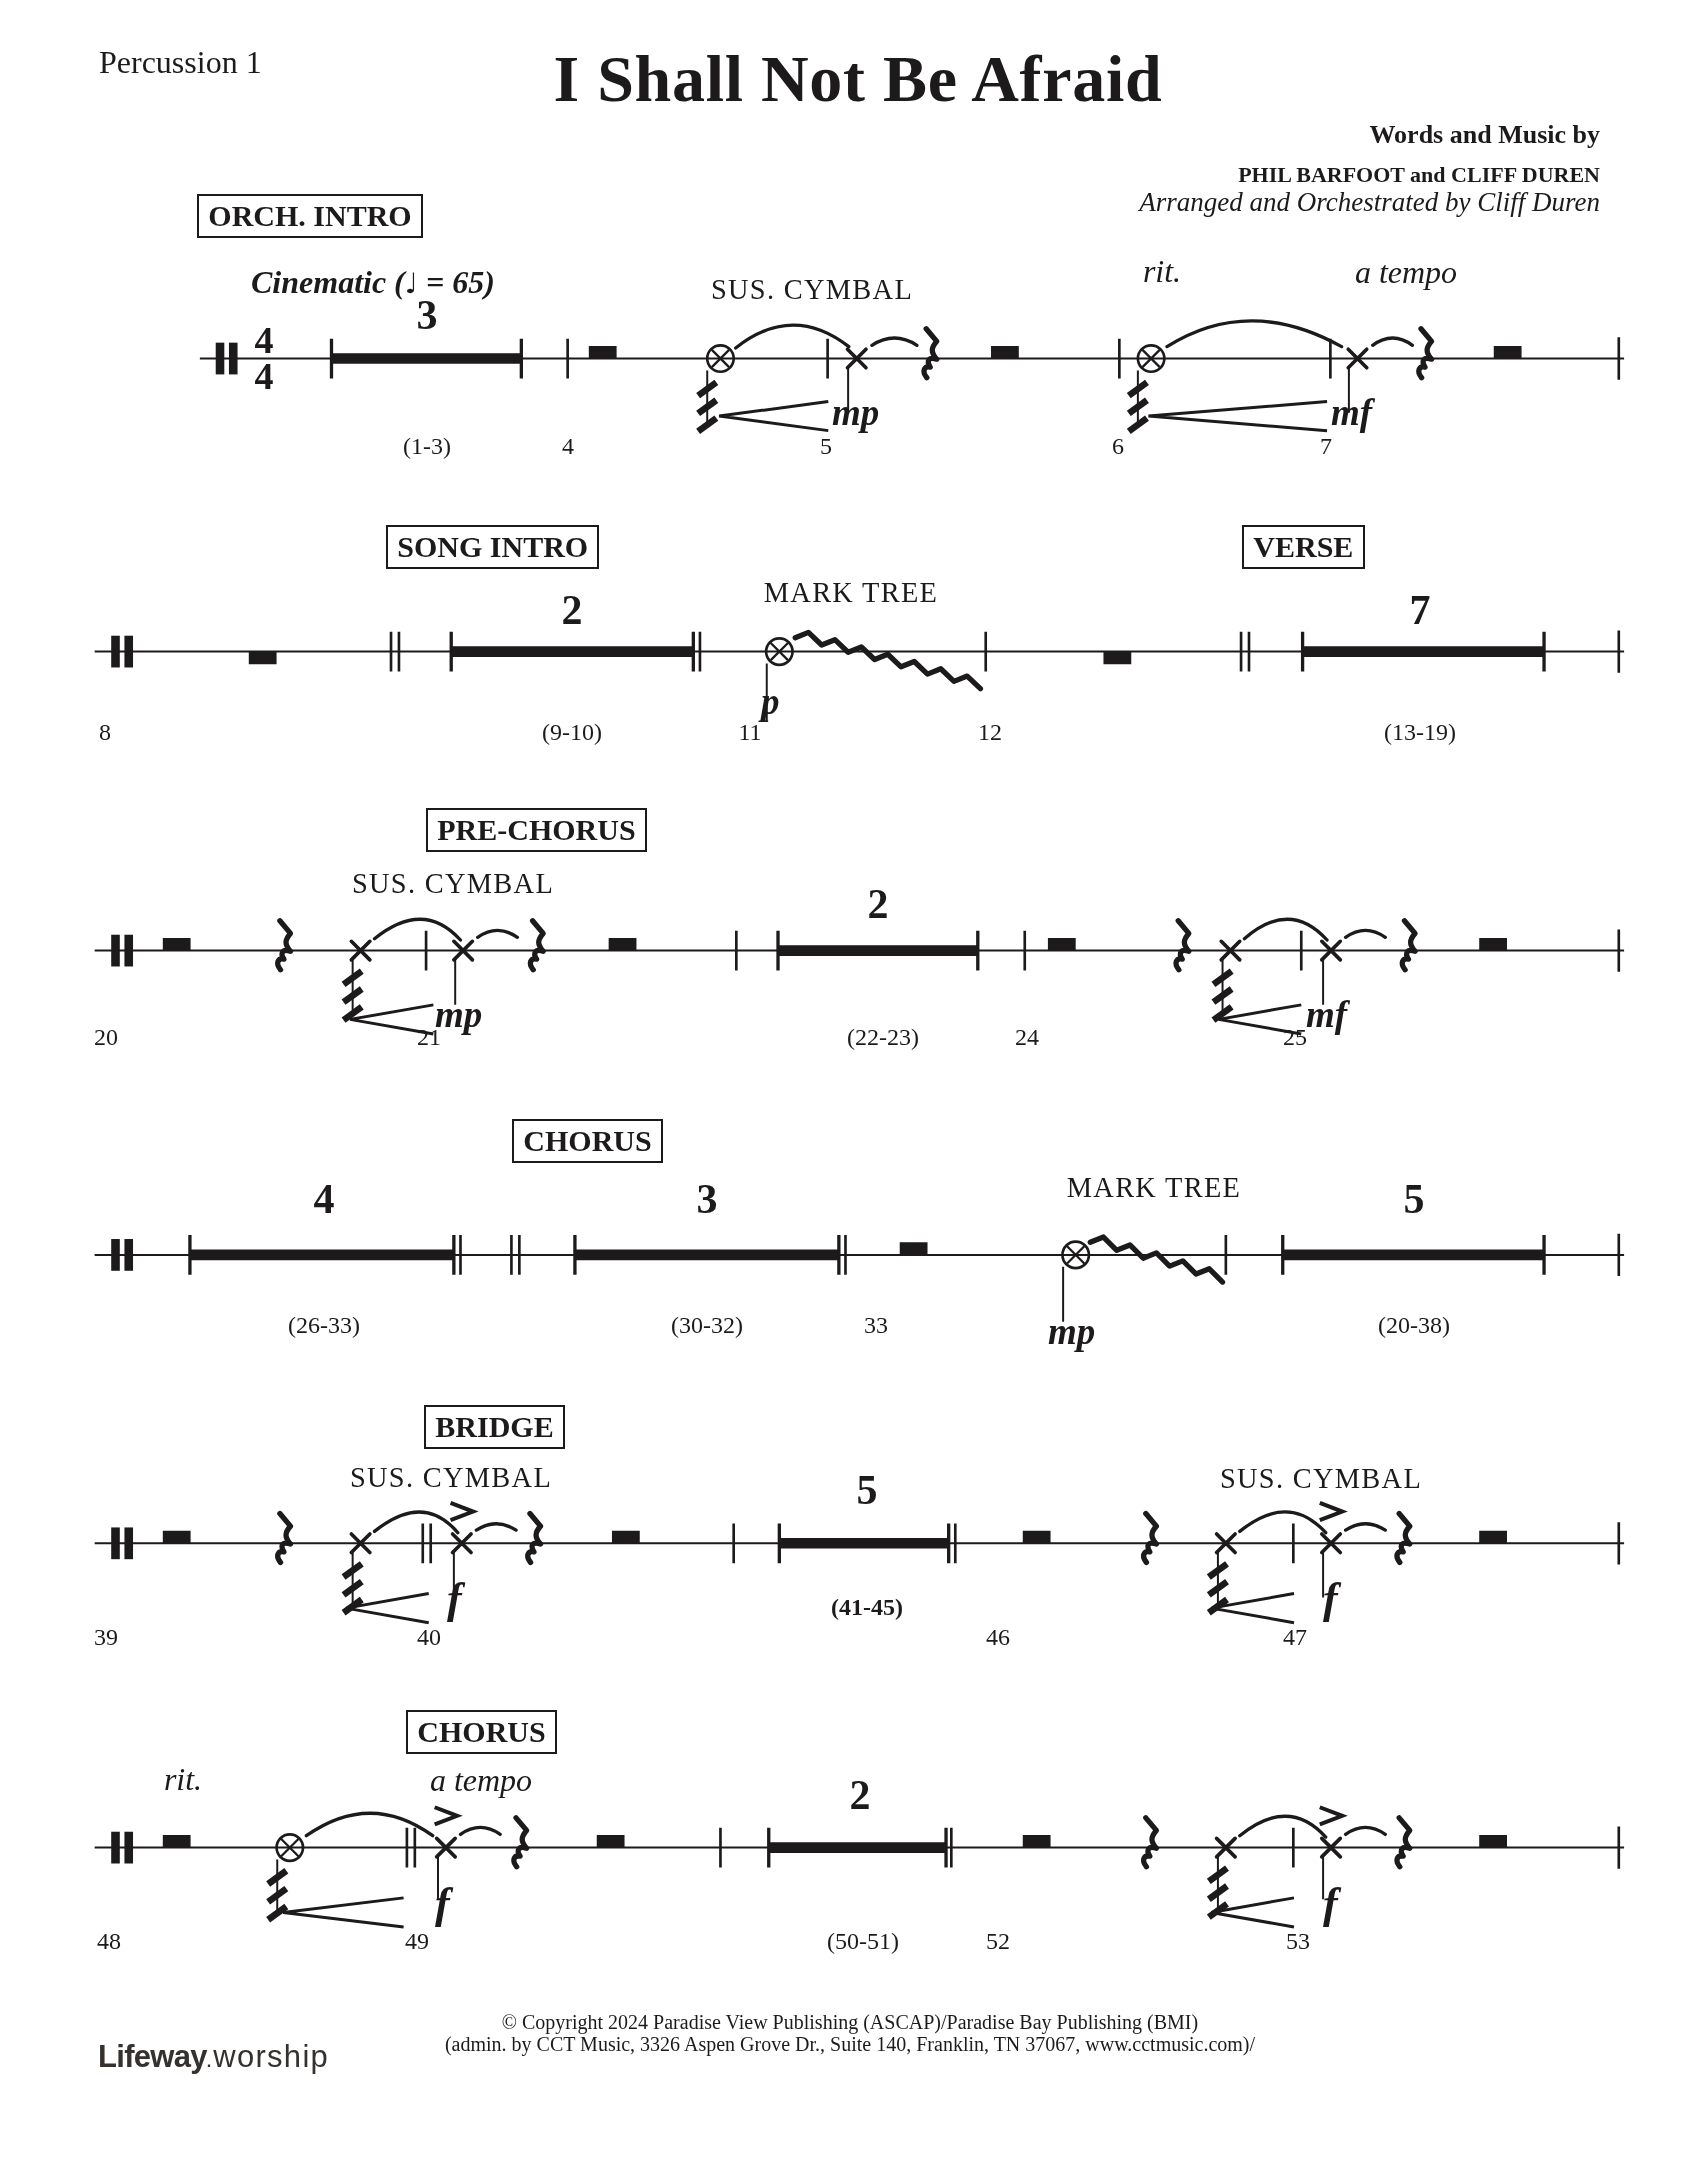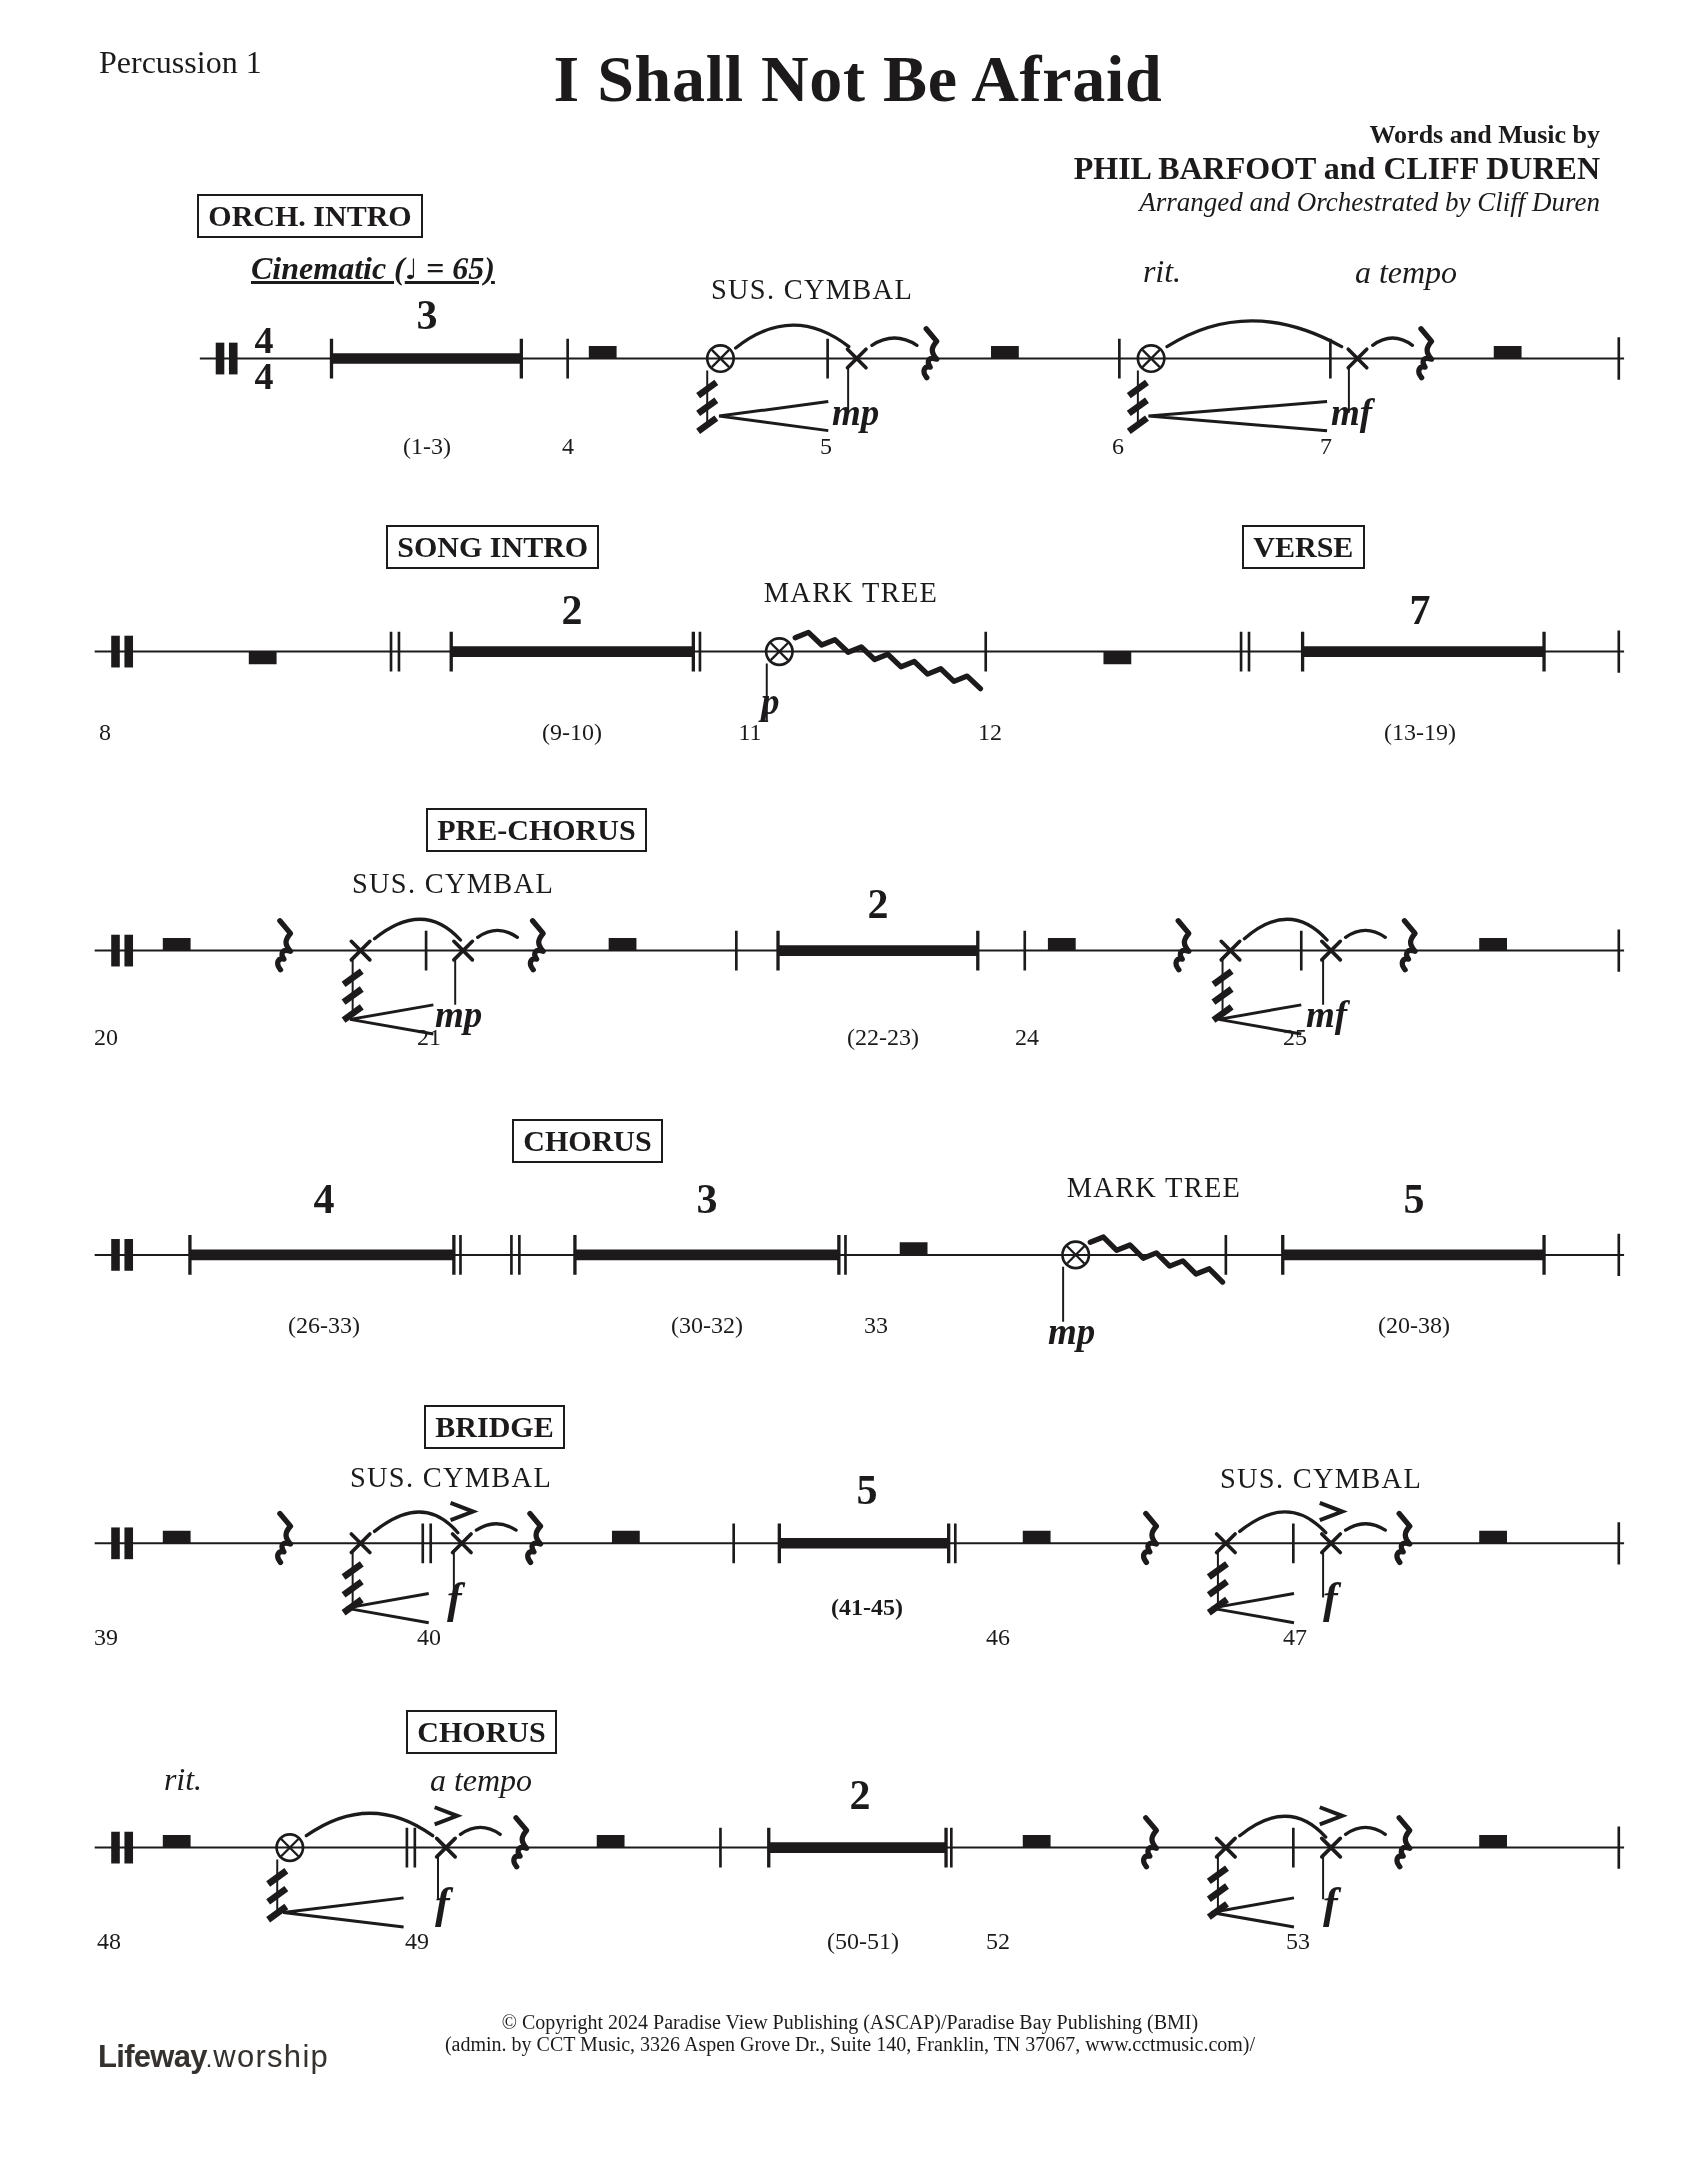--- a/index.html
+++ b/index.html
@@ -5,21 +5,21 @@
   html,body{margin:0;padding:0;background:#e8e8e8;}
   #page{position:relative;width:1687px;height:2183px;background:#ffffff;
         font-family:"Liberation Serif",serif;color:#1c1a1a;overflow:hidden;}
   .abs{position:absolute;}
   .c{transform:translateX(-50%);}
   .rr{text-align:right;}
   #notation{position:absolute;left:0;top:0;}
   .title{font-weight:bold;font-size:66px;letter-spacing:0.7px;white-space:nowrap;}
   .instr{font-size:32px;white-space:nowrap;}
   .wm{font-weight:bold;font-size:26px;white-space:nowrap;}
-  .comp{font-weight:bold;font-size:32px;white-space:nowrap;}
+  .comp{font-weight:bold;font-size:22px;white-space:nowrap;margin-top:12px;}
   .arr{font-style:italic;font-size:27px;white-space:nowrap;}
   .secbox{border:2.6px solid #1c1a1a;font-weight:bold;font-size:30px;padding:1.3px 9.3px;
           white-space:nowrap;background:#fff;line-height:1.25;}
   .tempohead{font-style:italic;font-weight:bold;font-size:32px;white-space:nowrap;}
   .notespan{font-family:"DejaVu Sans",sans-serif;font-style:normal;font-weight:normal;font-size:28px;}
   .cue{font-size:28.4px;letter-spacing:1.3px;white-space:nowrap;}
   .tmark{font-style:italic;font-size:32px;white-space:nowrap;}
   .dyn{font-style:italic;font-weight:bold;font-size:37px;line-height:1;}
   .dynf{font-size:44px;}
   .bignum{font-weight:bold;font-size:42px;line-height:1;}
@@ -174,21 +174,21 @@
   <div class="abs arr rr" style="right:87px;top:187px;">Arranged and Orchestrated by Cliff Duren</div>
 
   <div class="abs secbox" style="left:197px;top:194px;">ORCH. INTRO</div>
   <div class="abs secbox" style="left:386px;top:525px;">SONG INTRO</div>
   <div class="abs secbox" style="left:1242px;top:525px;">VERSE</div>
   <div class="abs secbox" style="left:426px;top:808px;">PRE-CHORUS</div>
   <div class="abs secbox" style="left:512px;top:1119px;">CHORUS</div>
   <div class="abs secbox" style="left:424px;top:1405px;">BRIDGE</div>
   <div class="abs secbox" style="left:406px;top:1710px;">CHORUS</div>
 
-  <div class="abs tempohead" style="left:251px;top:250px;text-decoration:underline;">
+  <div class="abs tempohead" style="left:251px;top:264px;">
     <span>Cinematic (</span><span class="notespan">♩</span><span> = 65)</span>
   </div>
 
   <div class="abs tsig c" style="left:264px;top:322px;">4</div>
   <div class="abs tsig c" style="left:264px;top:358px;">4</div>
 
   <div class="abs cue c" style="left:812px;top:274px;">SUS. CYMBAL</div>
   <div class="abs cue c" style="left:851px;top:577px;">MARK TREE</div>
   <div class="abs cue c" style="left:453px;top:868px;">SUS. CYMBAL</div>
   <div class="abs cue c" style="left:1154px;top:1172px;">MARK TREE</div>

